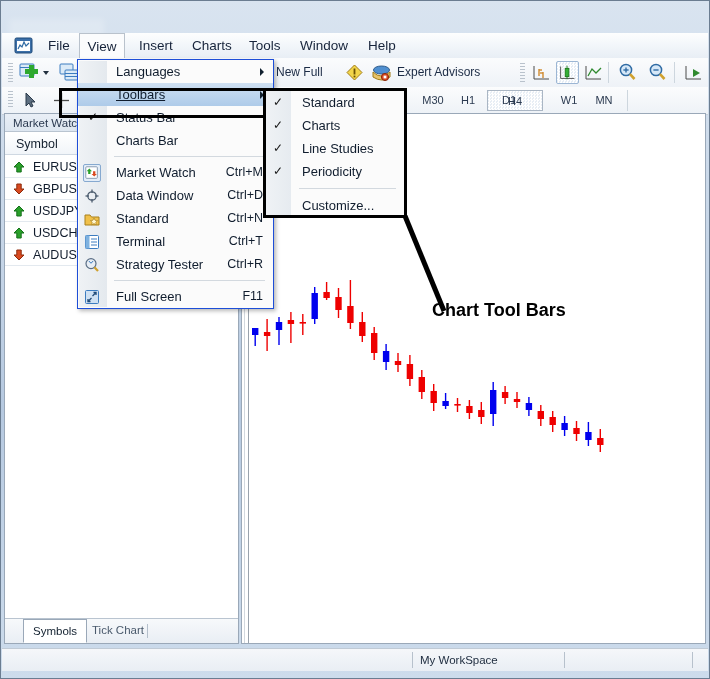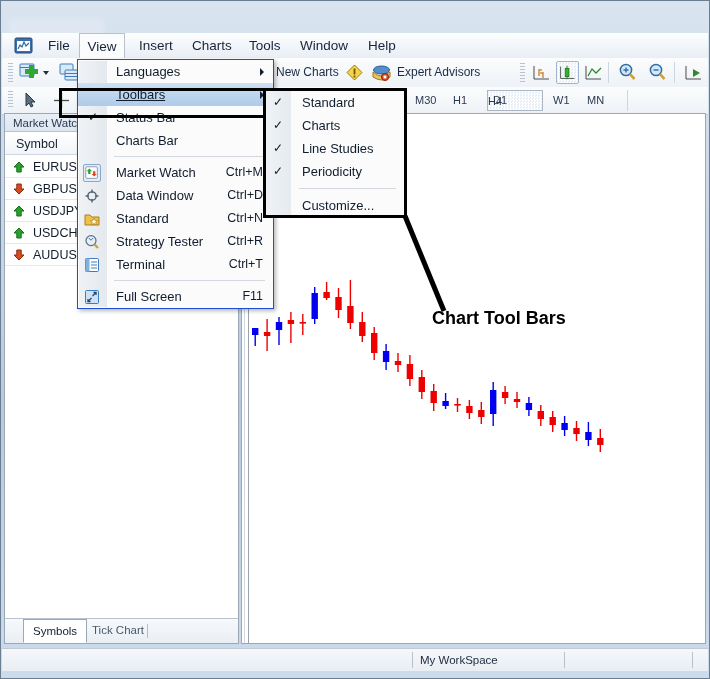--- a/index.html
+++ b/index.html
@@ -67,21 +67,21 @@
   .tb-btn.pressed{
     border:1px solid #9cb6d4;border-radius:2px;
     background:repeating-conic-gradient(#ffffff 0% 25%, #e6edf5 0% 50%) 0 0/3px 3px;
   }
   .tb-label{
     position:absolute;top:0;height:29px;line-height:29px;font-size:12px;color:#1b2b45;
     white-space:nowrap;
   }
   .period-btn{
     position:absolute;top:3px;height:21px;line-height:21px;
-    font-size:11px;color:#2b3a50;text-align:left;box-sizing:border-box;
+    font-size:11px;color:#2b3a50;text-align:center;box-sizing:border-box;
   }
   .period-btn.active{
     border:1px solid #aab6c4;
     background:repeating-conic-gradient(#ffffff 0% 25%, #e8eef5 0% 50%) 0 0/3px 3px;
   }
 
   
   .mw-panel{
     position:absolute;left:4px;top:113px;width:235px;height:531px;
     background:#ffffff;box-sizing:border-box;
@@ -261,21 +261,21 @@
     <div class="tb-btn" style="left:56px;">
       <svg viewBox="0 0 23 23">
         <rect x="2" y="3" width="13" height="10" rx="1" fill="#dbeaf7" stroke="#3c7cc0"></rect>
         <rect x="7" y="9" width="13" height="10" rx="1" fill="#dbeaf7" stroke="#3c7cc0"></rect>
         <line x1="7" y1="12.5" x2="20" y2="12.5" stroke="#3c7cc0"></line>
         <line x1="7" y1="15.5" x2="20" y2="15.5" stroke="#3c7cc0"></line>
       </svg>
     </div>
 
     <div class="tb-sep" style="left:266px;"></div>
-    <div class="tb-label" style="left:274px;">New Charts</div>
+    <div class="tb-label" style="left:274px;">New Full</div>
 
     <div class="tb-btn" style="left:341px;">
       <svg viewBox="0 0 23 23">
         <polygon points="11.5,4 19,11.5 11.5,19 4,11.5" fill="#f2d54a" stroke="#a07b14"></polygon>
         <rect x="10.6" y="7.5" width="1.8" height="6" fill="#6b5206"></rect>
         <rect x="10.6" y="14.6" width="1.8" height="1.8" fill="#6b5206"></rect>
       </svg>
     </div>
     <div class="tb-btn" style="left:368px;">
       <svg viewBox="0 0 23 23">
@@ -532,41 +532,41 @@
           <polygon points="11,8 12.1,10.3 14.6,10.6 12.8,12.3 13.3,14.8 11,13.6 8.7,14.8 9.2,12.3 7.4,10.6 9.9,10.3" fill="#fff6cf" stroke="#a8801c" stroke-width=".7"></polygon>
         </svg>
       </span>
       <span>Standard</span>
       <span class="dd-key">Ctrl+N</span>
     </div>
 
     <div class="dd-item">
       <span class="dd-icon">
         <svg viewBox="0 0 18 18">
-          <circle cx="8" cy="7.6" r="5" fill="#e8eef5" stroke="#5a6e85" stroke-width="1.2"></circle>
-          <path d="M6 5 q2 4 4 0" fill="none" stroke="#3c7cc0"></path>
-          <line x1="11.4" y1="11.2" x2="15" y2="15" stroke="#d0a12e" stroke-width="2.2"></line>
-        </svg>
-      </span>
-      <span>Strategy Tester</span>
-      <span class="dd-key">Ctrl+R</span>
-    </div>
-
-    <div class="dd-item">
-      <span class="dd-icon">
-        <svg viewBox="0 0 18 18">
           <rect x="2.5" y="2.5" width="13" height="13" rx="1" fill="#fff" stroke="#3c7cc0"></rect>
           <rect x="2.5" y="2.5" width="4" height="13" fill="#7fb2e0"></rect>
           <line x1="8" y1="6" x2="14" y2="6" stroke="#3c7cc0"></line>
           <line x1="8" y1="9" x2="14" y2="9" stroke="#3c7cc0"></line>
           <line x1="8" y1="12" x2="14" y2="12" stroke="#3c7cc0"></line>
         </svg>
       </span>
       <span>Terminal</span>
       <span class="dd-key">Ctrl+T</span>
+    </div>
+
+    <div class="dd-item">
+      <span class="dd-icon">
+        <svg viewBox="0 0 18 18">
+          <circle cx="8" cy="7.6" r="5" fill="#e8eef5" stroke="#5a6e85" stroke-width="1.2"></circle>
+          <path d="M6 5 q2 4 4 0" fill="none" stroke="#3c7cc0"></path>
+          <line x1="11.4" y1="11.2" x2="15" y2="15" stroke="#d0a12e" stroke-width="2.2"></line>
+        </svg>
+      </span>
+      <span>Strategy Tester</span>
+      <span class="dd-key">Ctrl+R</span>
     </div>
 
     <div class="dd-sep"></div>
 
     <div class="dd-item">
       <span class="dd-icon">
         <svg viewBox="0 0 18 18">
           <rect x="2.5" y="2.5" width="13" height="13" rx="1" fill="#cfe1f3" stroke="#3c7cc0"></rect>
           <polyline points="5,11 5,13.5 7.5,13.5" fill="none" stroke="#1f4a78" stroke-width="1.3"></polyline>
           <line x1="5" y1="13.5" x2="8.5" y2="10" stroke="#1f4a78" stroke-width="1.3"></line>
@@ -601,21 +601,21 @@
     </div>
     <div class="sm-sep"></div>
     <div class="sm-item">
       <span>Customize...</span>
     </div>
   </div>
 
   <svg class="anno-svg">
     <line x1="405" y1="216" x2="444" y2="311" stroke="#000" stroke-width="5" stroke-linecap="butt"></line>
   </svg>
-  <div class="anno-text" style="left:432px;top:308px;">Chart Tool Bars</div>
+  <div class="anno-text" style="left:432px;top:300px;">Chart Tool Bars</div>
 
   <div class="statusbar">
     <div class="sb-seg" style="left:410px;"></div>
     <div class="sb-text" style="left:418px;">My WorkSpace</div>
     <div class="sb-seg" style="left:562px;"></div>
     <div class="sb-seg" style="left:690px;"></div>
   </div>
 
 </div>
 

